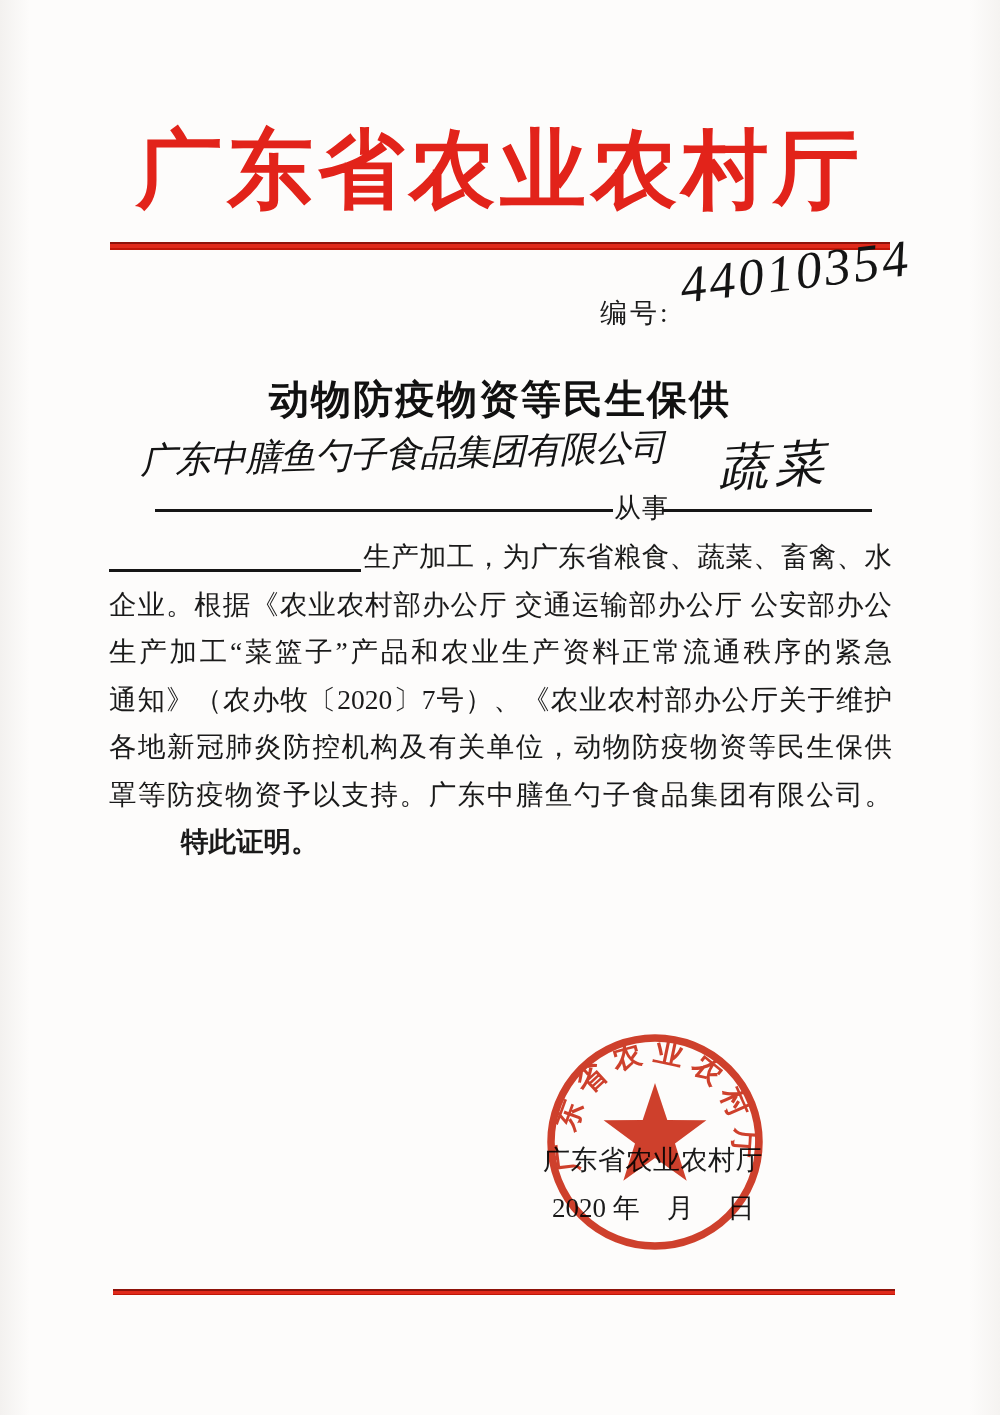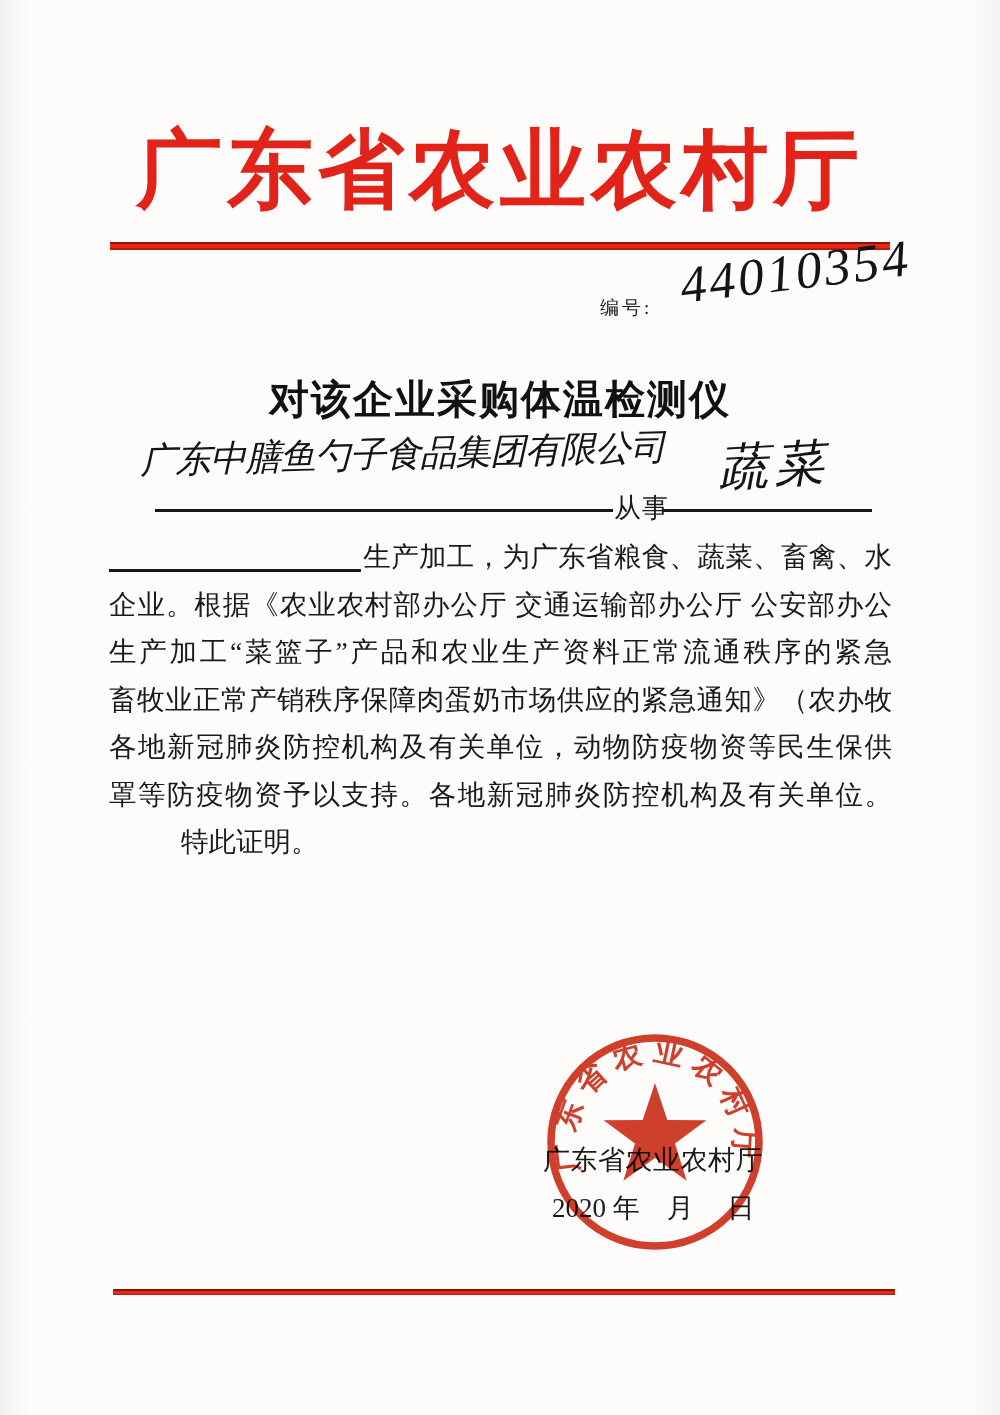--- a/index.html
+++ b/index.html
@@ -16,21 +16,21 @@
     font-size:86px;font-weight:bold;color:#e2231a;
     letter-spacing:5px;white-space:nowrap;
   }
   .rule{
     height:8px;
     background:linear-gradient(to bottom,#8e130b 0 30%,#e02a1b 30% 80%,#c01708 80%);
   }
   .rule-top{left:110px;width:780px;top:242px;}
   .rule-bottom{left:113px;width:782px;top:1289px;height:6px;}
   
-  .serial-label{left:600px;top:295px;font-size:19px;letter-spacing:3px;}
+  .serial-label{left:600px;top:295px;font-size:27px;letter-spacing:3px;}
   .hand{font-style:italic;color:#141414;}
   .serial-number{
     left:684px;top:256px;font-size:52px;letter-spacing:3px;
     transform:rotate(-7deg);transform-origin:left bottom;white-space:nowrap;
   }
   
   .doc-title{
     left:0;right:0;top:372px;text-align:center;
     font-size:40px;font-weight:bold;letter-spacing:2px;color:#111;
   }
@@ -48,21 +48,21 @@
   .ul-b{left:663px;width:209px;top:509px;}
   .congshi{left:614px;top:490px;font-size:27px;letter-spacing:1px;}
   
   .body-block{left:109px;top:533px;width:783px;font-size:27.5px;}
   .bline{height:47.5px;line-height:47.5px;white-space:nowrap;}
   .bline.j{text-align:justify;text-align-last:justify;white-space:normal;}
   .blank-ul{
     display:inline-block;width:252px;height:1em;
     border-bottom:3px solid #161616;vertical-align:-6px;margin-right:2px;
   }
-  .closing{padding-left:72px;}
+  .closing{padding-left:72px;font-weight:bold;}
   
   .sig-org{left:543px;top:1142px;font-size:27px;letter-spacing:0.5px;white-space:nowrap;}
   .sig-date{left:552px;top:1190px;font-size:27px;white-space:pre;}
   
   .seal{
     left:543px;top:1026px;width:224px;height:232px;
     mix-blend-mode:multiply;opacity:.95;pointer-events:none;
   }
   .seal text{
     font-family:"Liberation Serif","DejaVu Serif",serif;
@@ -71,35 +71,35 @@
 </style>
 </head>
 <body>
 
 <div class="abs letterhead">广东省农业农村厅</div>
 <div class="abs rule rule-top"></div>
 
 <span class="abs serial-label">编号:</span>
 <span class="abs hand serial-number">44010354</span>
 
-<div class="abs doc-title">对该企业采购体温检测仪</div>
+<div class="abs doc-title">动物防疫物资等民生保供</div>
 
 <span class="abs hand company-hand">广东中膳鱼勺子食品集团有限公司</span>
 <div class="abs ul ul-a"></div>
 <span class="abs congshi">从事</span>
 <div class="abs ul ul-b"></div>
 <span class="abs hand scope-hand">蔬菜</span>
 
 <div class="abs body-block">
   <div class="bline j"><span class="blank-ul"></span><span>生产加工，为广东省粮食、蔬菜、畜禽、水</span></div>
   <div class="bline j">企业。根据《农业农村部办公厅 交通运输部办公厅 公安部办公</div>
   <div class="bline j">生产加工“菜篮子”产品和农业生产资料正常流通秩序的紧急</div>
-  <div class="bline j">畜牧业正常产销秩序保障肉蛋奶市场供应的紧急通知》（农办牧</div>
+  <div class="bline j">通知》（农办牧〔2020〕7号）、《农业农村部办公厅关于维护</div>
   <div class="bline j">各地新冠肺炎防控机构及有关单位，动物防疫物资等民生保供</div>
-  <div class="bline j">罩等防疫物资予以支持。各地新冠肺炎防控机构及有关单位。</div>
+  <div class="bline j">罩等防疫物资予以支持。广东中膳鱼勺子食品集团有限公司。</div>
   <div class="bline closing">特此证明。</div>
 </div>
 
 <div class="abs sig-org">广东省农业农村厅</div>
 <div class="abs sig-date">2020 年    月     日</div>
 
 <svg class="abs seal" viewBox="0 0 224 232" xmlns="http://www.w3.org/2000/svg">
   <circle cx="112" cy="116" r="104" fill="none" stroke="#ce3620" stroke-width="7.5"></circle>
   <polygon fill="#ce3620" points="112,57 124.3,94 163.4,94.3 132,117.5 143.7,154.7 112,132 80.3,154.7 92,117.5 60.6,94.3 99.7,94"></polygon>
   <path id="sealArc" d="M 39.5 149.8 A 80 80 0 1 1 184.5 149.8" fill="none"></path>

